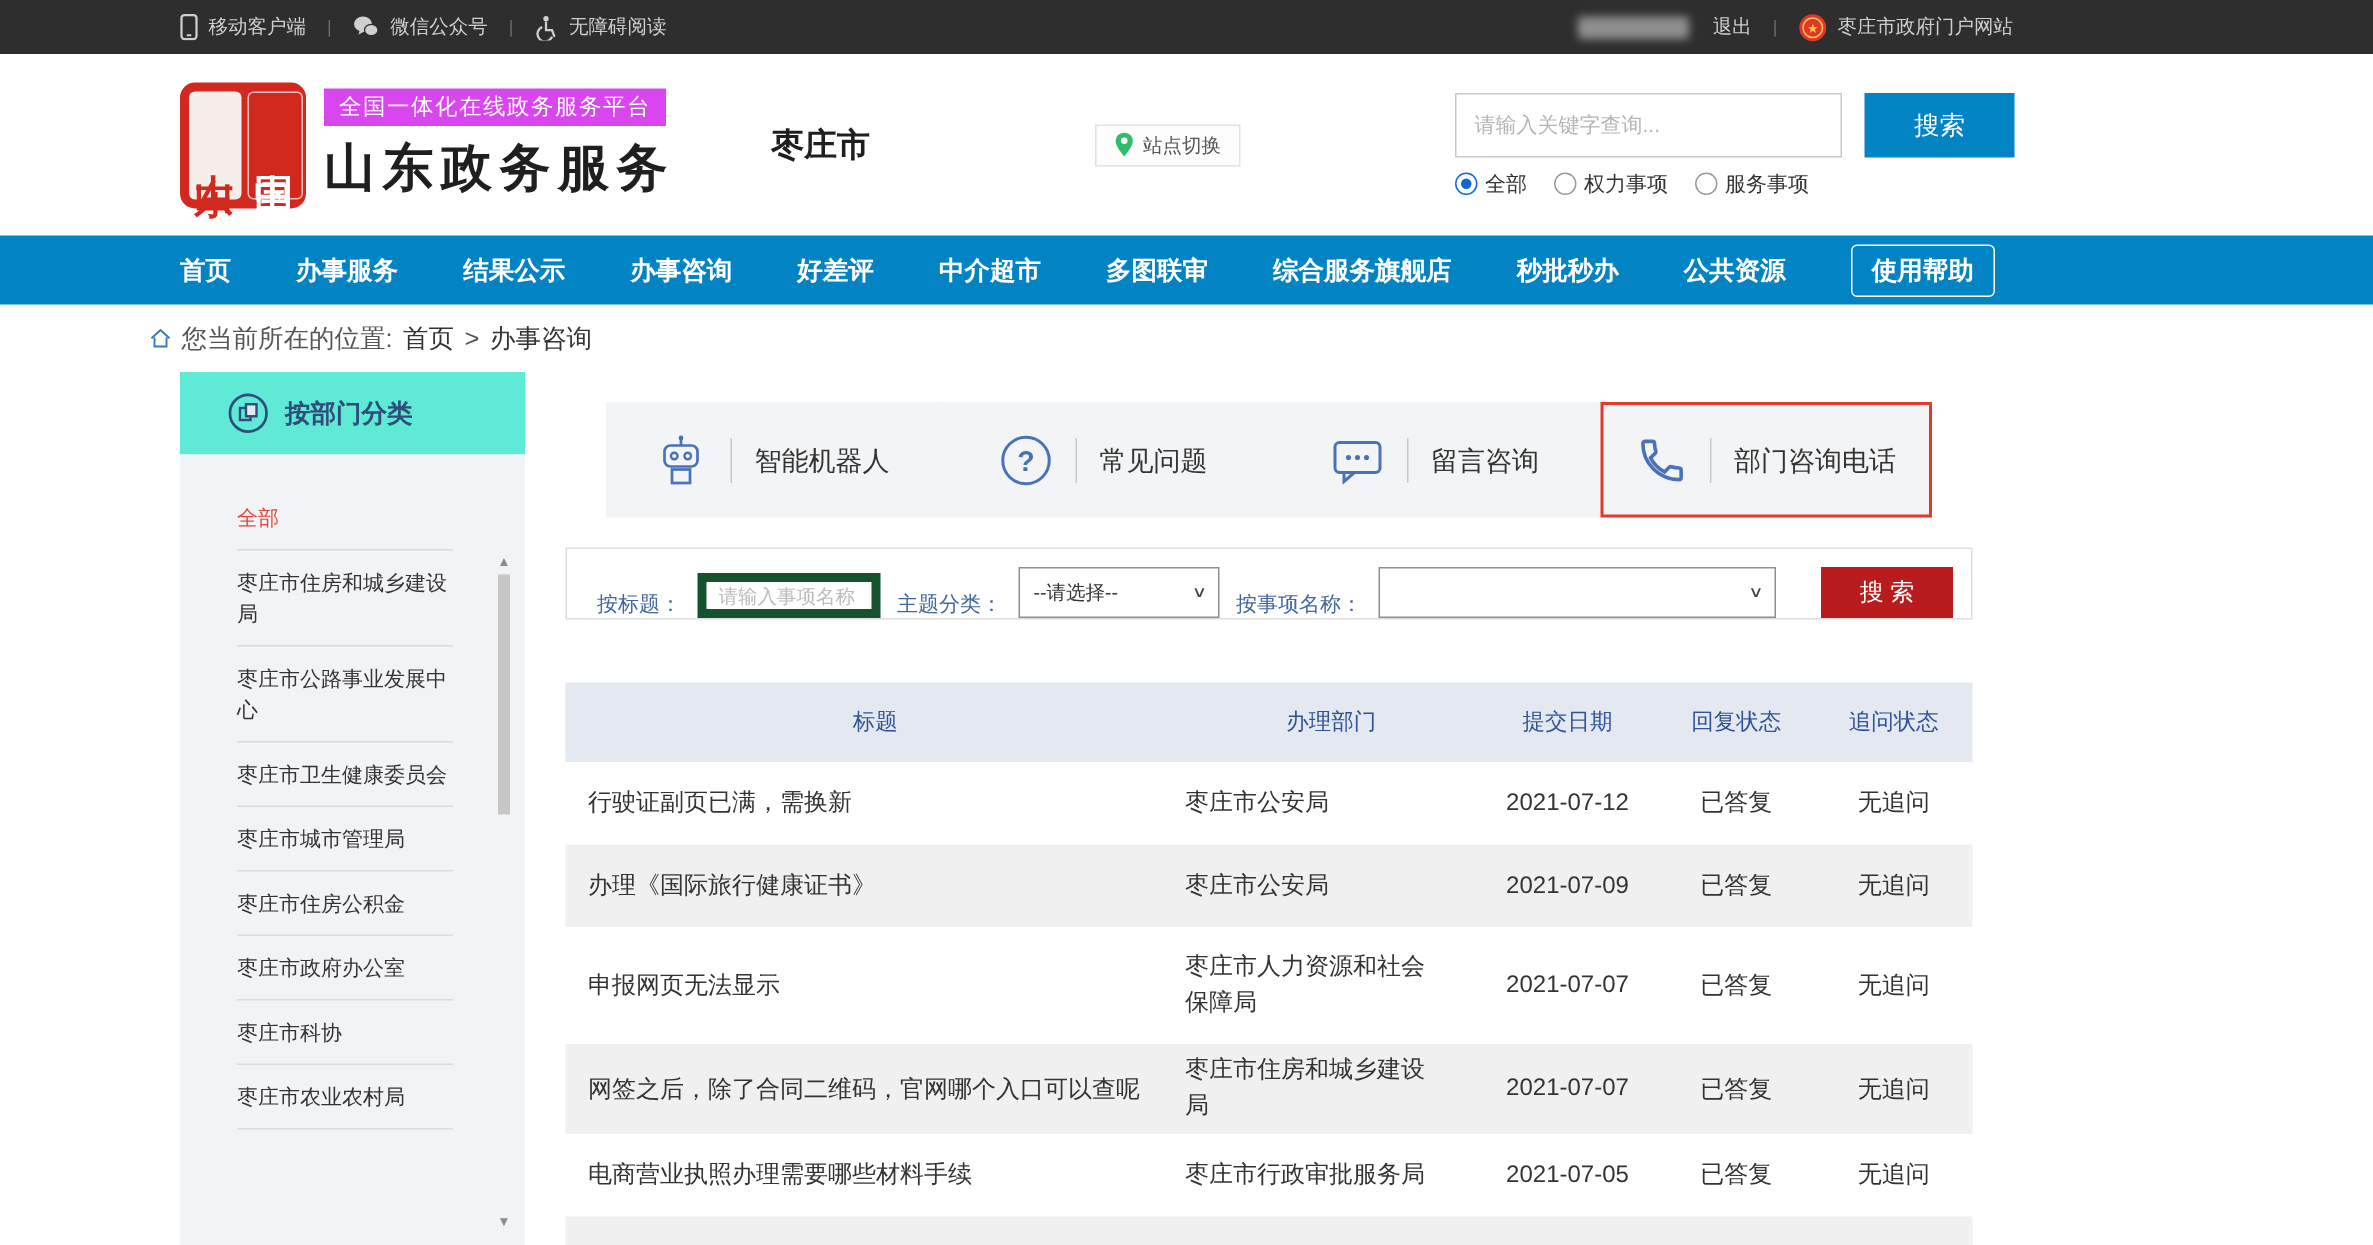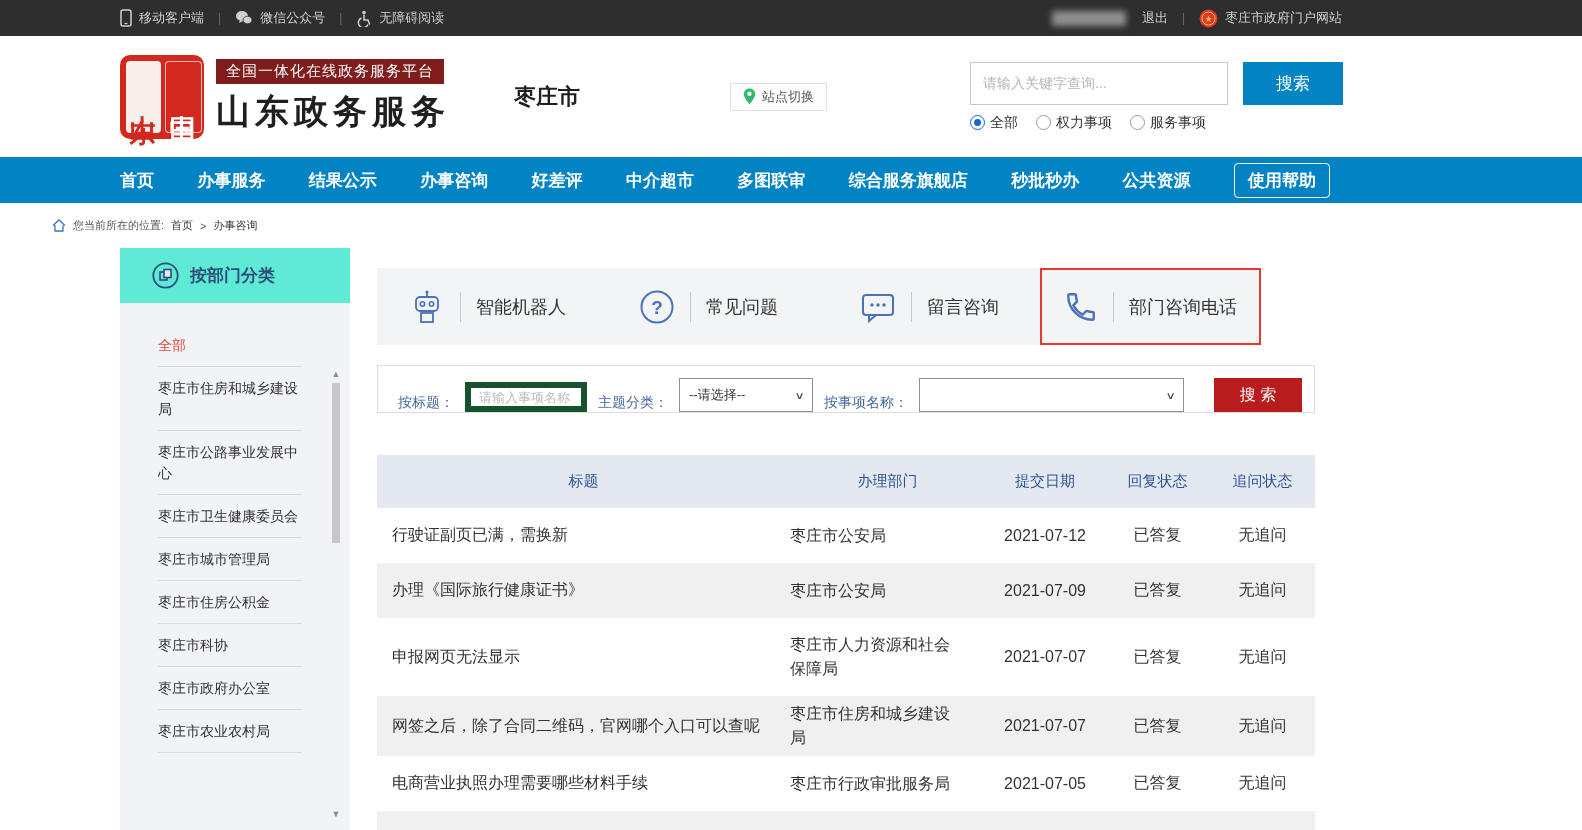--- a/index.html
+++ b/index.html
@@ -15,21 +15,21 @@
   .user-blur { width:74px; height:15px; background:#8f8f8f; border-radius:2px; filter:blur(3px); margin-right:16px; }
 
   
   .header { height:121px; background:#fff; display:flex; align-items:center; padding:0 239px 0 120px; }
   .logo-block { display:flex; align-items:center; gap:12px; cursor:pointer; }
   .seal { width:84px; height:84px; background:#d2281e; border-radius:10px; display:flex; padding:6px; gap:4px; }
   .seal span { writing-mode:vertical-rl; text-orientation:upright; font-weight:bold; font-size:26px;
     display:flex; align-items:center; justify-content:center; flex:1; border-radius:4px; letter-spacing:2px; }
   .seal-left { background:#f6eeea; color:#d2281e; }
   .seal-right { background:#d2281e; color:#fff; border:1px solid rgba(255,255,255,.7); }
-  .banner { background:#7f1d1d; color:#fff; font-size:15px; padding:3px 10px; display:inline-block; letter-spacing:1px; }
+  .banner { background:#d946ef; color:#fff; font-size:15px; padding:3px 10px; display:inline-block; letter-spacing:1px; }
   .site-title { font-size:34px; font-weight:bold; color:#1f1f1f; letter-spacing:5px; margin-top:5px; }
   .city { font-size:22px; font-weight:bold; color:#1f1f1f; margin-left:64px; white-space:nowrap; }
   .site-switch { margin-left:150px; border:1px solid #e2e2e2; background:#fdfdfd; height:28px; padding:0 12px;
     display:flex; align-items:center; gap:6px; font-size:13px; color:#555; cursor:pointer; white-space:nowrap; }
   .search-area { margin-left:auto; display:flex; flex-direction:column; gap:9px; }
   .search-row { display:flex; }
   .kw-input { width:258px; height:43px; border:1px solid #c9c9c9; padding:0 12px; font-size:14px; color:#333; outline:none; }
   .kw-input::placeholder { color:#b5b5b5; }
   .search-btn { width:100px; height:43px; background:#0283c3; color:#fff; font-size:17px; border:none; margin-left:15px; cursor:pointer; }
   .radio-row { display:flex; gap:18px; font-size:14px; color:#333; align-items:center; }
@@ -38,40 +38,40 @@
   .radio.checked { border:1px solid #1267d2; }
   .radio.checked::after { content:""; position:absolute; left:3px; top:3px; width:7px; height:7px; border-radius:50%; background:#1267d2; }
 
   
   .nav { height:46px; background:#0283c3; }
   .nav-inner { height:100%; margin:0 252px 0 120px; display:flex; align-items:center; justify-content:space-between; }
   .nav-item { color:#fff; font-size:17px; font-weight:bold; cursor:pointer; white-space:nowrap; }
   .nav-item.boxed { border:1px solid #fff; border-radius:4px; padding:5px 13px; }
 
   
-  .breadcrumb { height:45px; display:flex; align-items:center; padding-left:52px; font-size:11px; color:#555; gap:7px; }
+  .breadcrumb { height:45px; display:flex; align-items:center; padding-left:100px; font-size:17px; color:#555; gap:7px; }
   .bc-link { color:#333; cursor:pointer; }
 
   
   .main { display:flex; padding-left:120px; gap:27px; align-items:flex-start; }
   .sidebar { width:230px; }
   .sb-header { height:55px; background:#5eead4; display:flex; align-items:center; gap:11px; padding-left:32px; }
   .sb-title { font-size:17px; font-weight:bold; color:#2e4d7d; }
   .sb-list { background:#f2f3f7; height:527px; position:relative; padding-top:21px; }
   .sb-item { margin:0 48px 0 38px; padding:11px 0 10px 0; font-size:14px; color:#333; border-bottom:1px solid #dcdcdc; cursor:pointer; line-height:21px; }
   .sb-item.active { color:#e04a3b; }
   .sb-scroll { position:absolute; right:8px; top:66px; width:12px; height:450px; }
   .sb-arrow { color:#8b8b8b; font-size:9px; text-align:center; cursor:pointer; line-height:10px; }
   .sb-arrow.down { position:absolute; bottom:0; left:0; right:0; }
   .sb-thumb { position:absolute; top:14px; left:2px; width:8px; height:160px; background:#c6c6c6; cursor:pointer; }
 
   .content { width:938px; padding-top:20px; }
 
   
-  .tabs { display:flex; justify-content:flex-start; margin-bottom:20px; }
+  .tabs { display:flex; justify-content:center; margin-bottom:20px; }
   .tab-card { width:221px; height:77px; background:#f3f4f6; display:flex; align-items:center; justify-content:center;
     gap:15px; cursor:pointer; }
   .tab-card.active { border:2px solid #e8372c; }
   .tab-divider { width:1px; height:30px; background:#c9c9c9; }
   .tab-label { font-size:18px; color:#333; white-space:nowrap; }
 
   
   .filterbar { border:1px solid #ddd; height:48px; display:flex; align-items:flex-end; padding:0 12px 0 20px; gap:11px; margin-bottom:42px; }
   .f-label { font-size:14px; color:#44669e; white-space:nowrap; }
   .f-input { width:122px; height:30px; border:6px solid #14532d; padding:0 8px; font-size:13px; outline:none; }
@@ -220,22 +220,22 @@
         </svg>
       <span class="sb-title">按部门分类</span>
     </div>
     <div class="sb-list">
       <div class="sb-item active">全部</div>
       <div class="sb-item">枣庄市住房和城乡建设局</div>
       <div class="sb-item">枣庄市公路事业发展中心</div>
       <div class="sb-item">枣庄市卫生健康委员会</div>
       <div class="sb-item">枣庄市城市管理局</div>
       <div class="sb-item">枣庄市住房公积金</div>
+      <div class="sb-item">枣庄市政府办公室</div>
       <div class="sb-item">枣庄市科协</div>
-      <div class="sb-item">枣庄市政府办公室</div>
       <div class="sb-item">枣庄市农业农村局</div>
       <div class="sb-scroll">
         <div class="sb-arrow">▲</div>
         <div class="sb-thumb"></div>
         <div class="sb-arrow down">▼</div>
       </div>
     </div>
   </aside>
 
   <section class="content">

